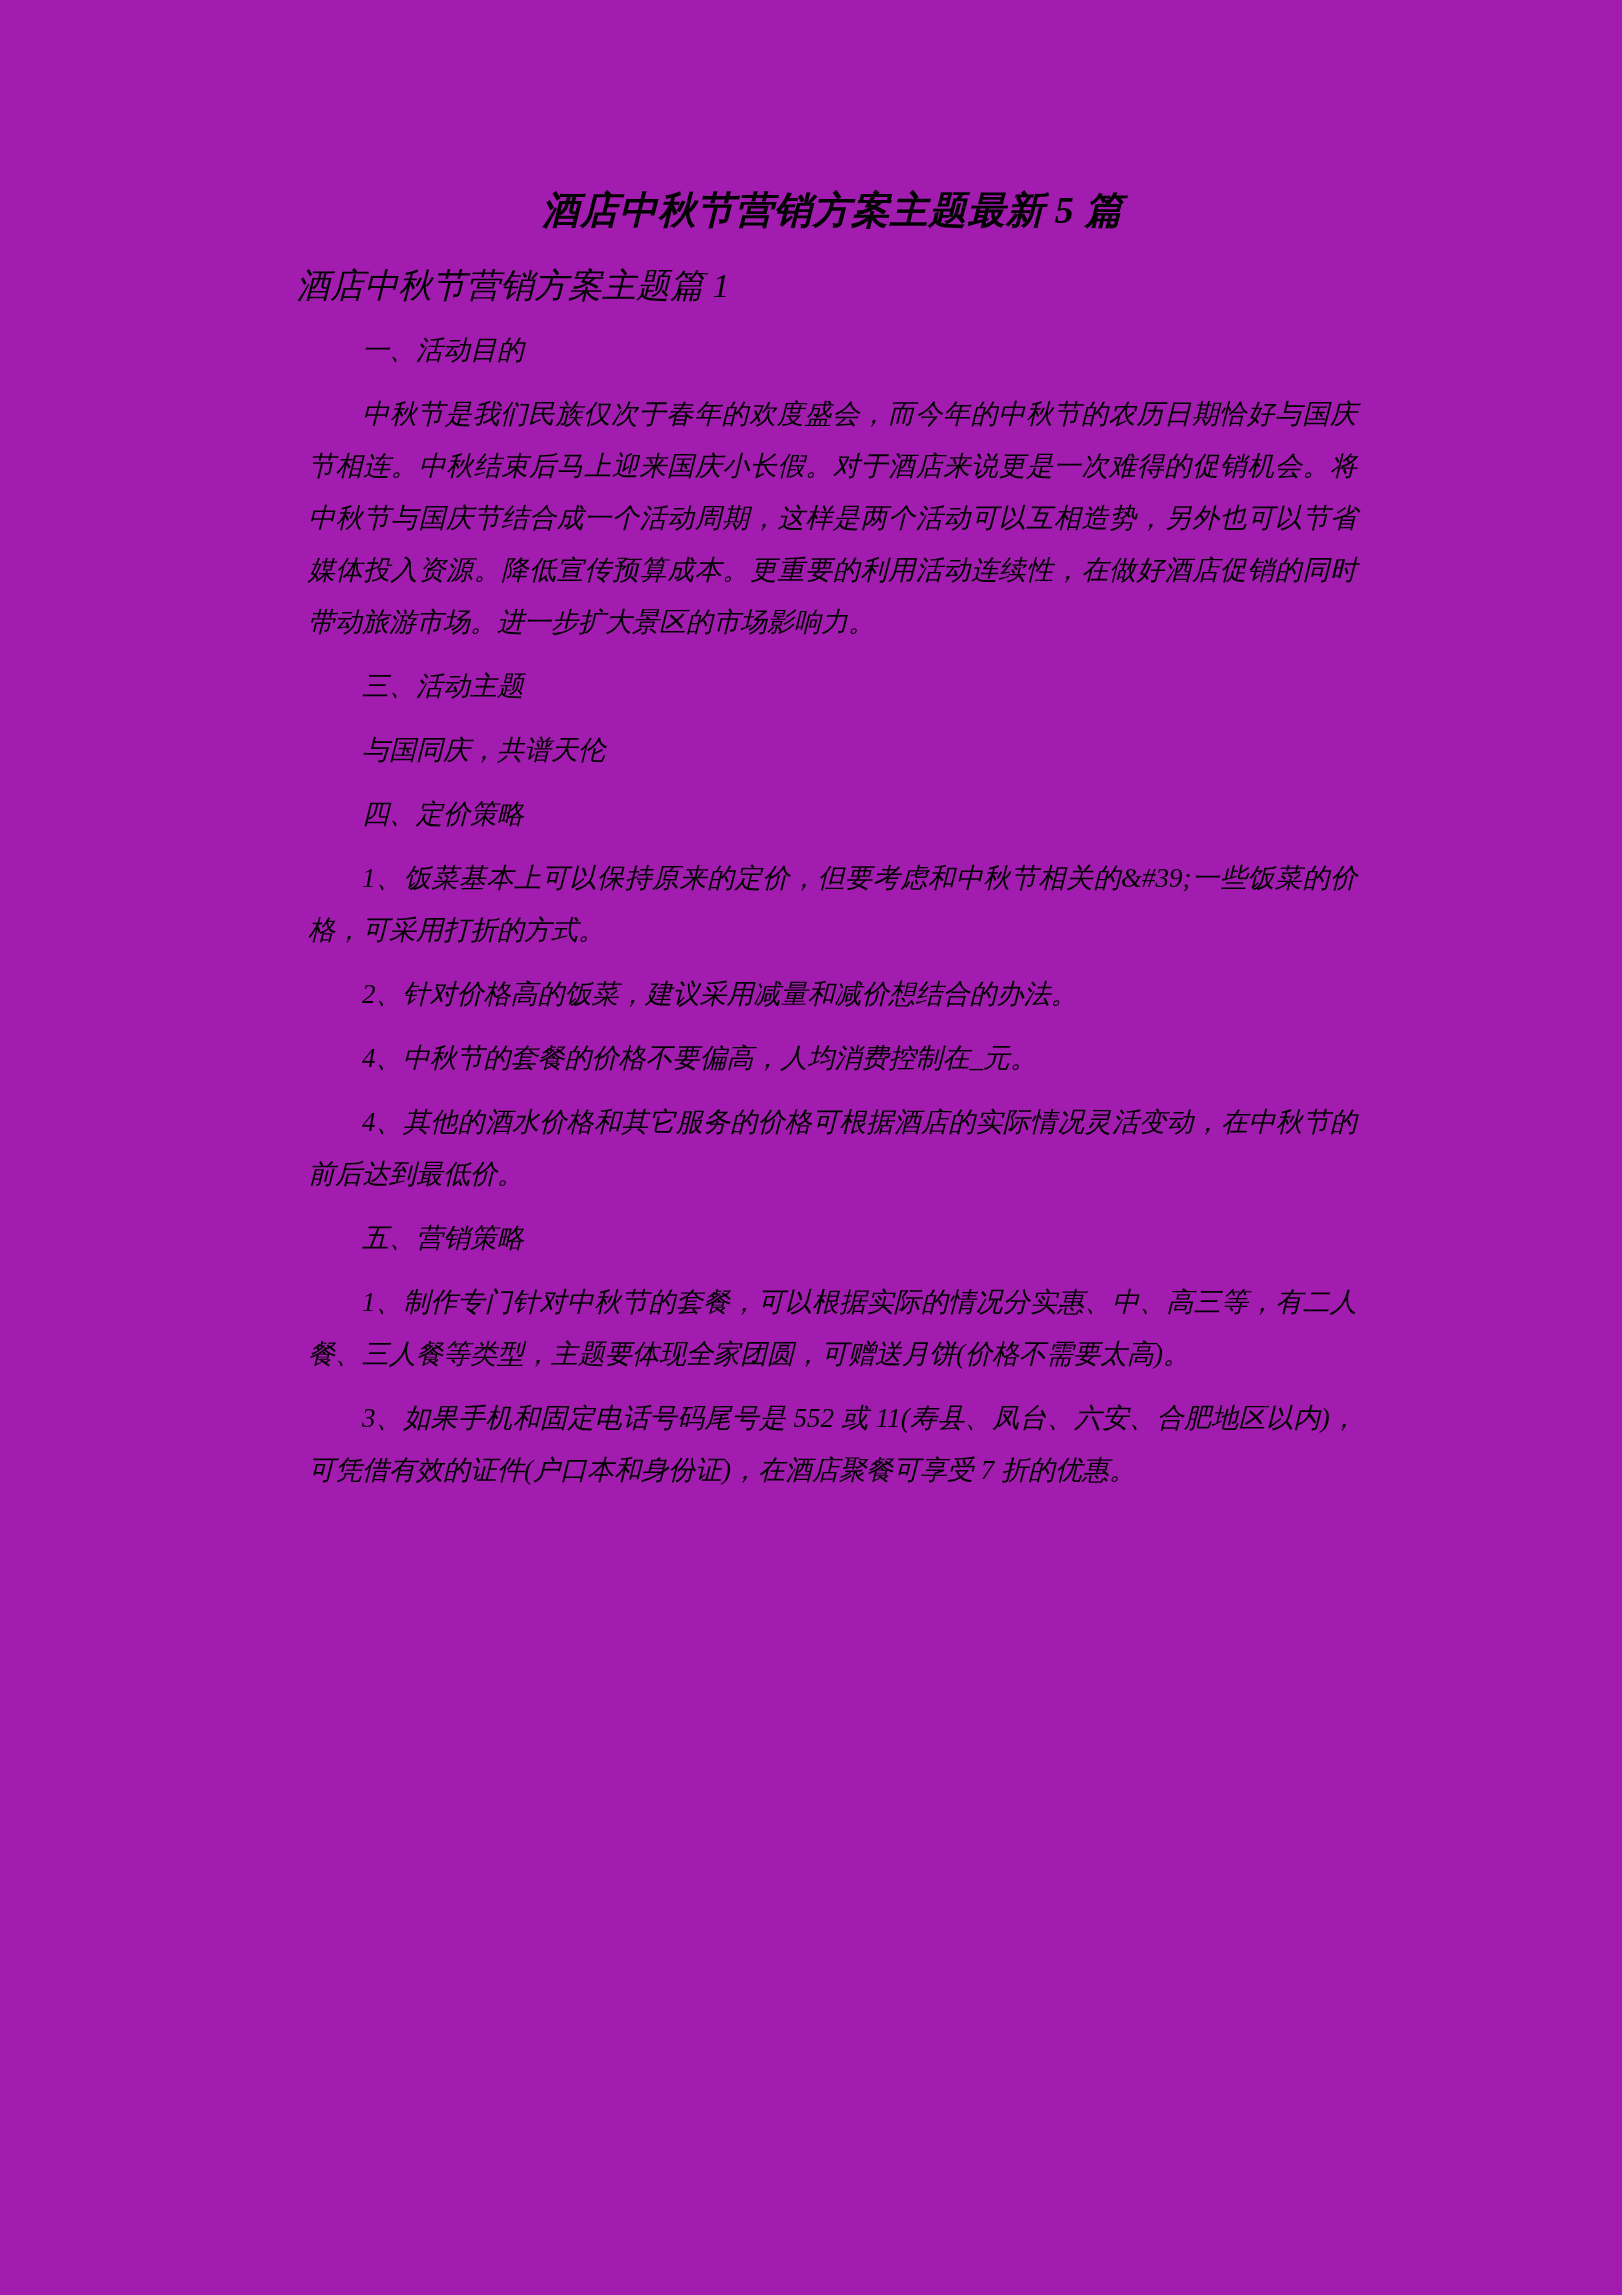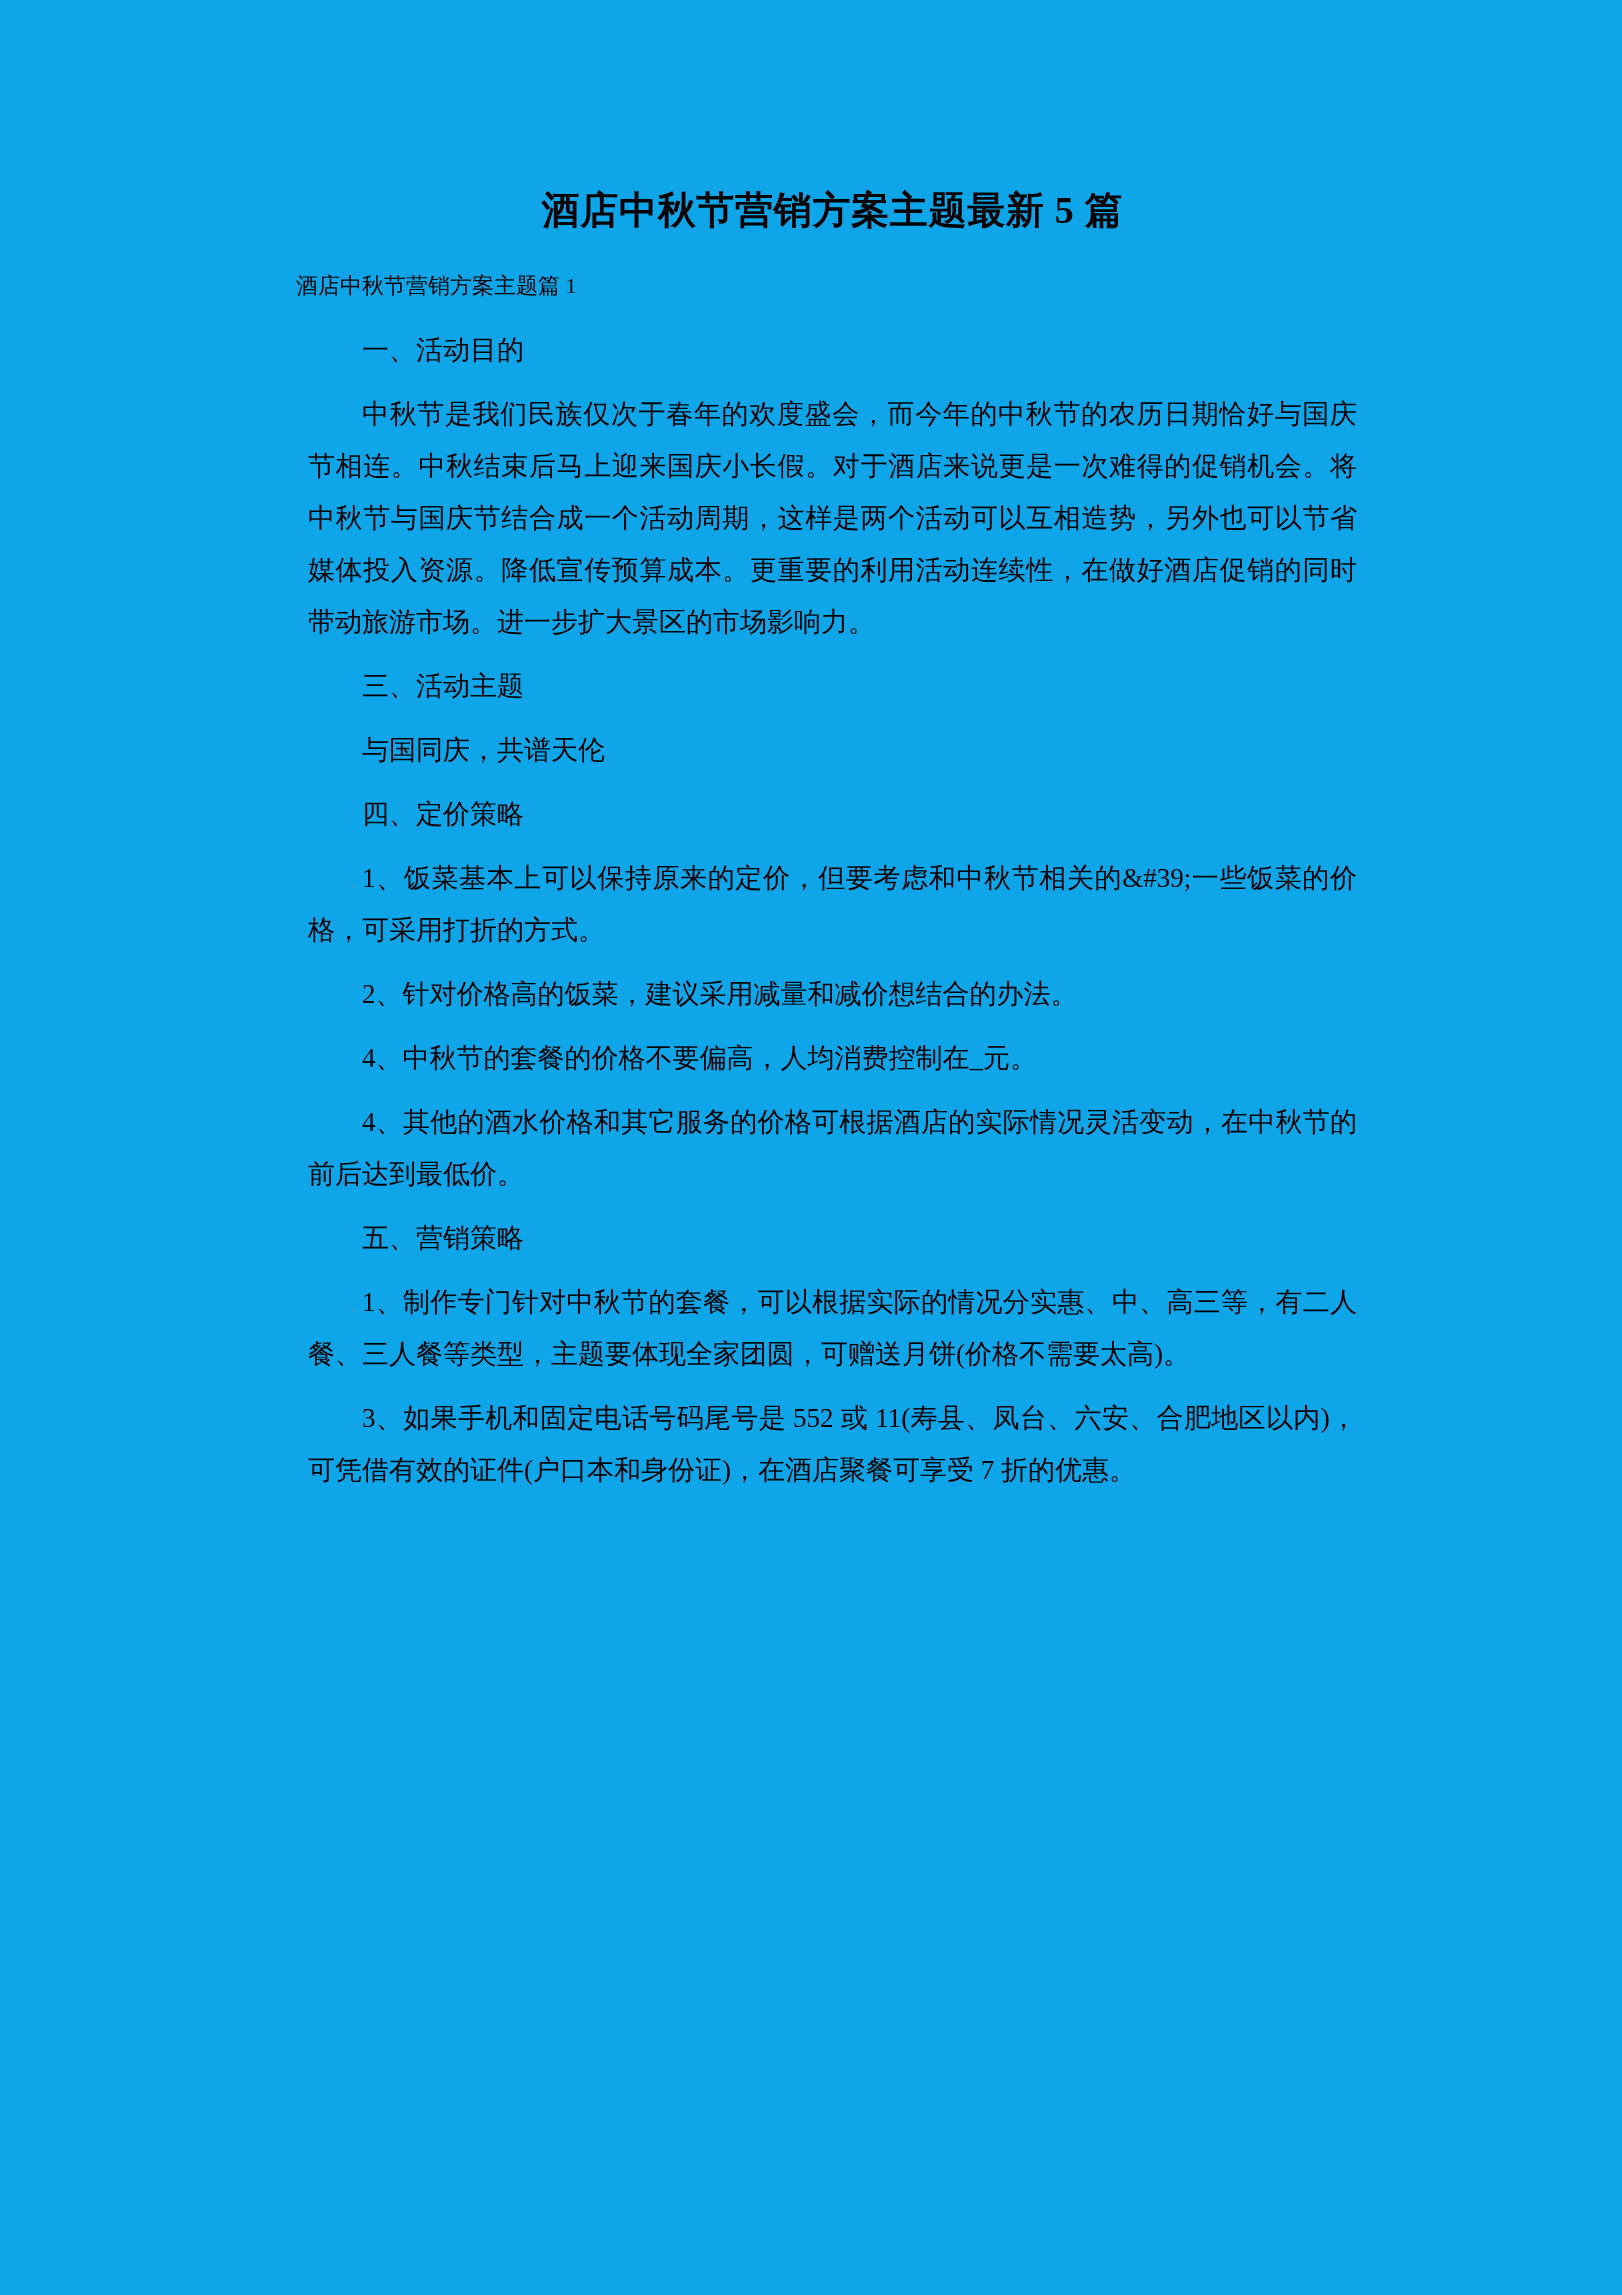--- a/index.html
+++ b/index.html
@@ -4,44 +4,45 @@
 <style>
   html, body {
     margin: 0;
     padding: 0;
     background: #ffffff;
   }
   .page {
     position: relative;
     width: 1623px;
     height: 2295px;
-    background: #0ea5e9;
+    background: #a21caf;
     box-sizing: border-box;
     overflow: hidden;
+    font-style: italic;
   }
   .content {
     position: absolute;
     left: 296px;
     top: 0;
     width: 1073px;
   }
   .doc-title {
     font-family: "Liberation Serif", "DejaVu Serif", serif;
     font-weight: bold;
     font-size: 38px;
     line-height: 1.25;
     text-align: center;
     color: #000000;
     margin: 0;
     padding-top: 187px;
     letter-spacing: 0.7px;
   }
   .subtitle {
     font-family: "Liberation Serif", "DejaVu Serif", serif;
-    font-size: 22px;
+    font-size: 34px;
     line-height: 52px;
     color: #000000;
     margin: 0;
     padding-top: 25px;
     text-align: left;
     white-space: nowrap;
   }
   .para {
     font-family: "Liberation Serif", "DejaVu Serif", serif;
     font-size: 27px;

